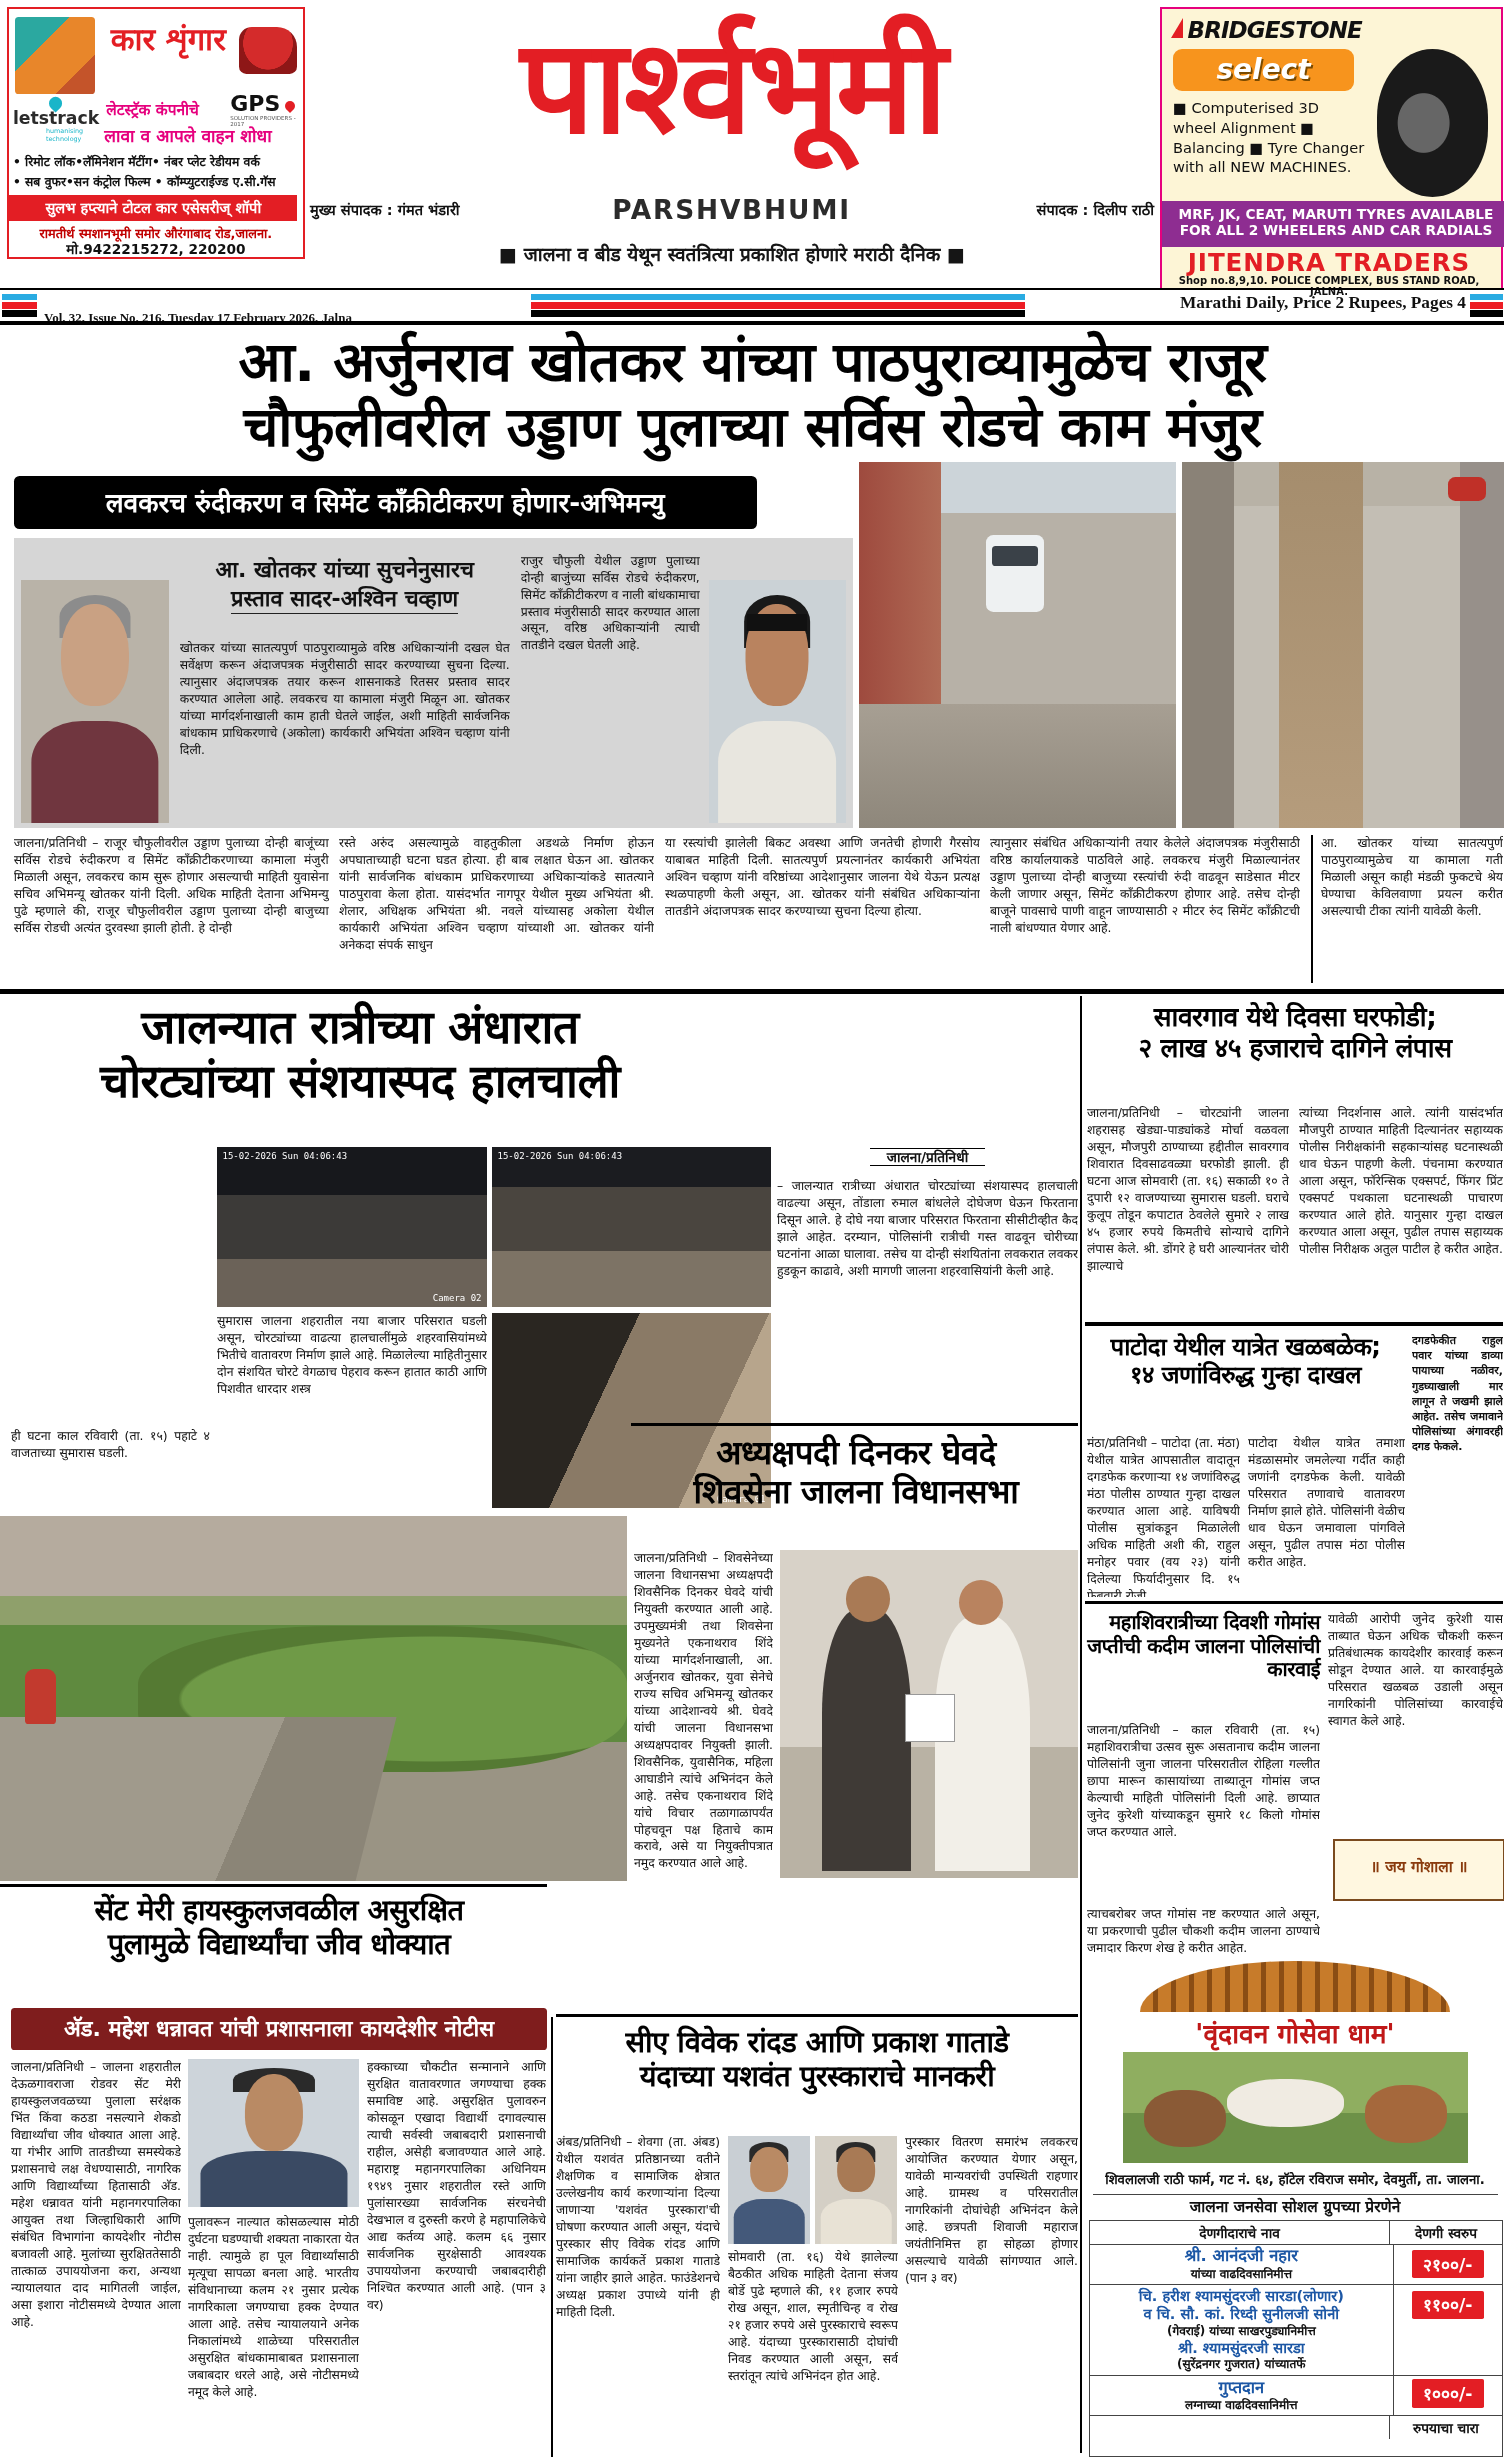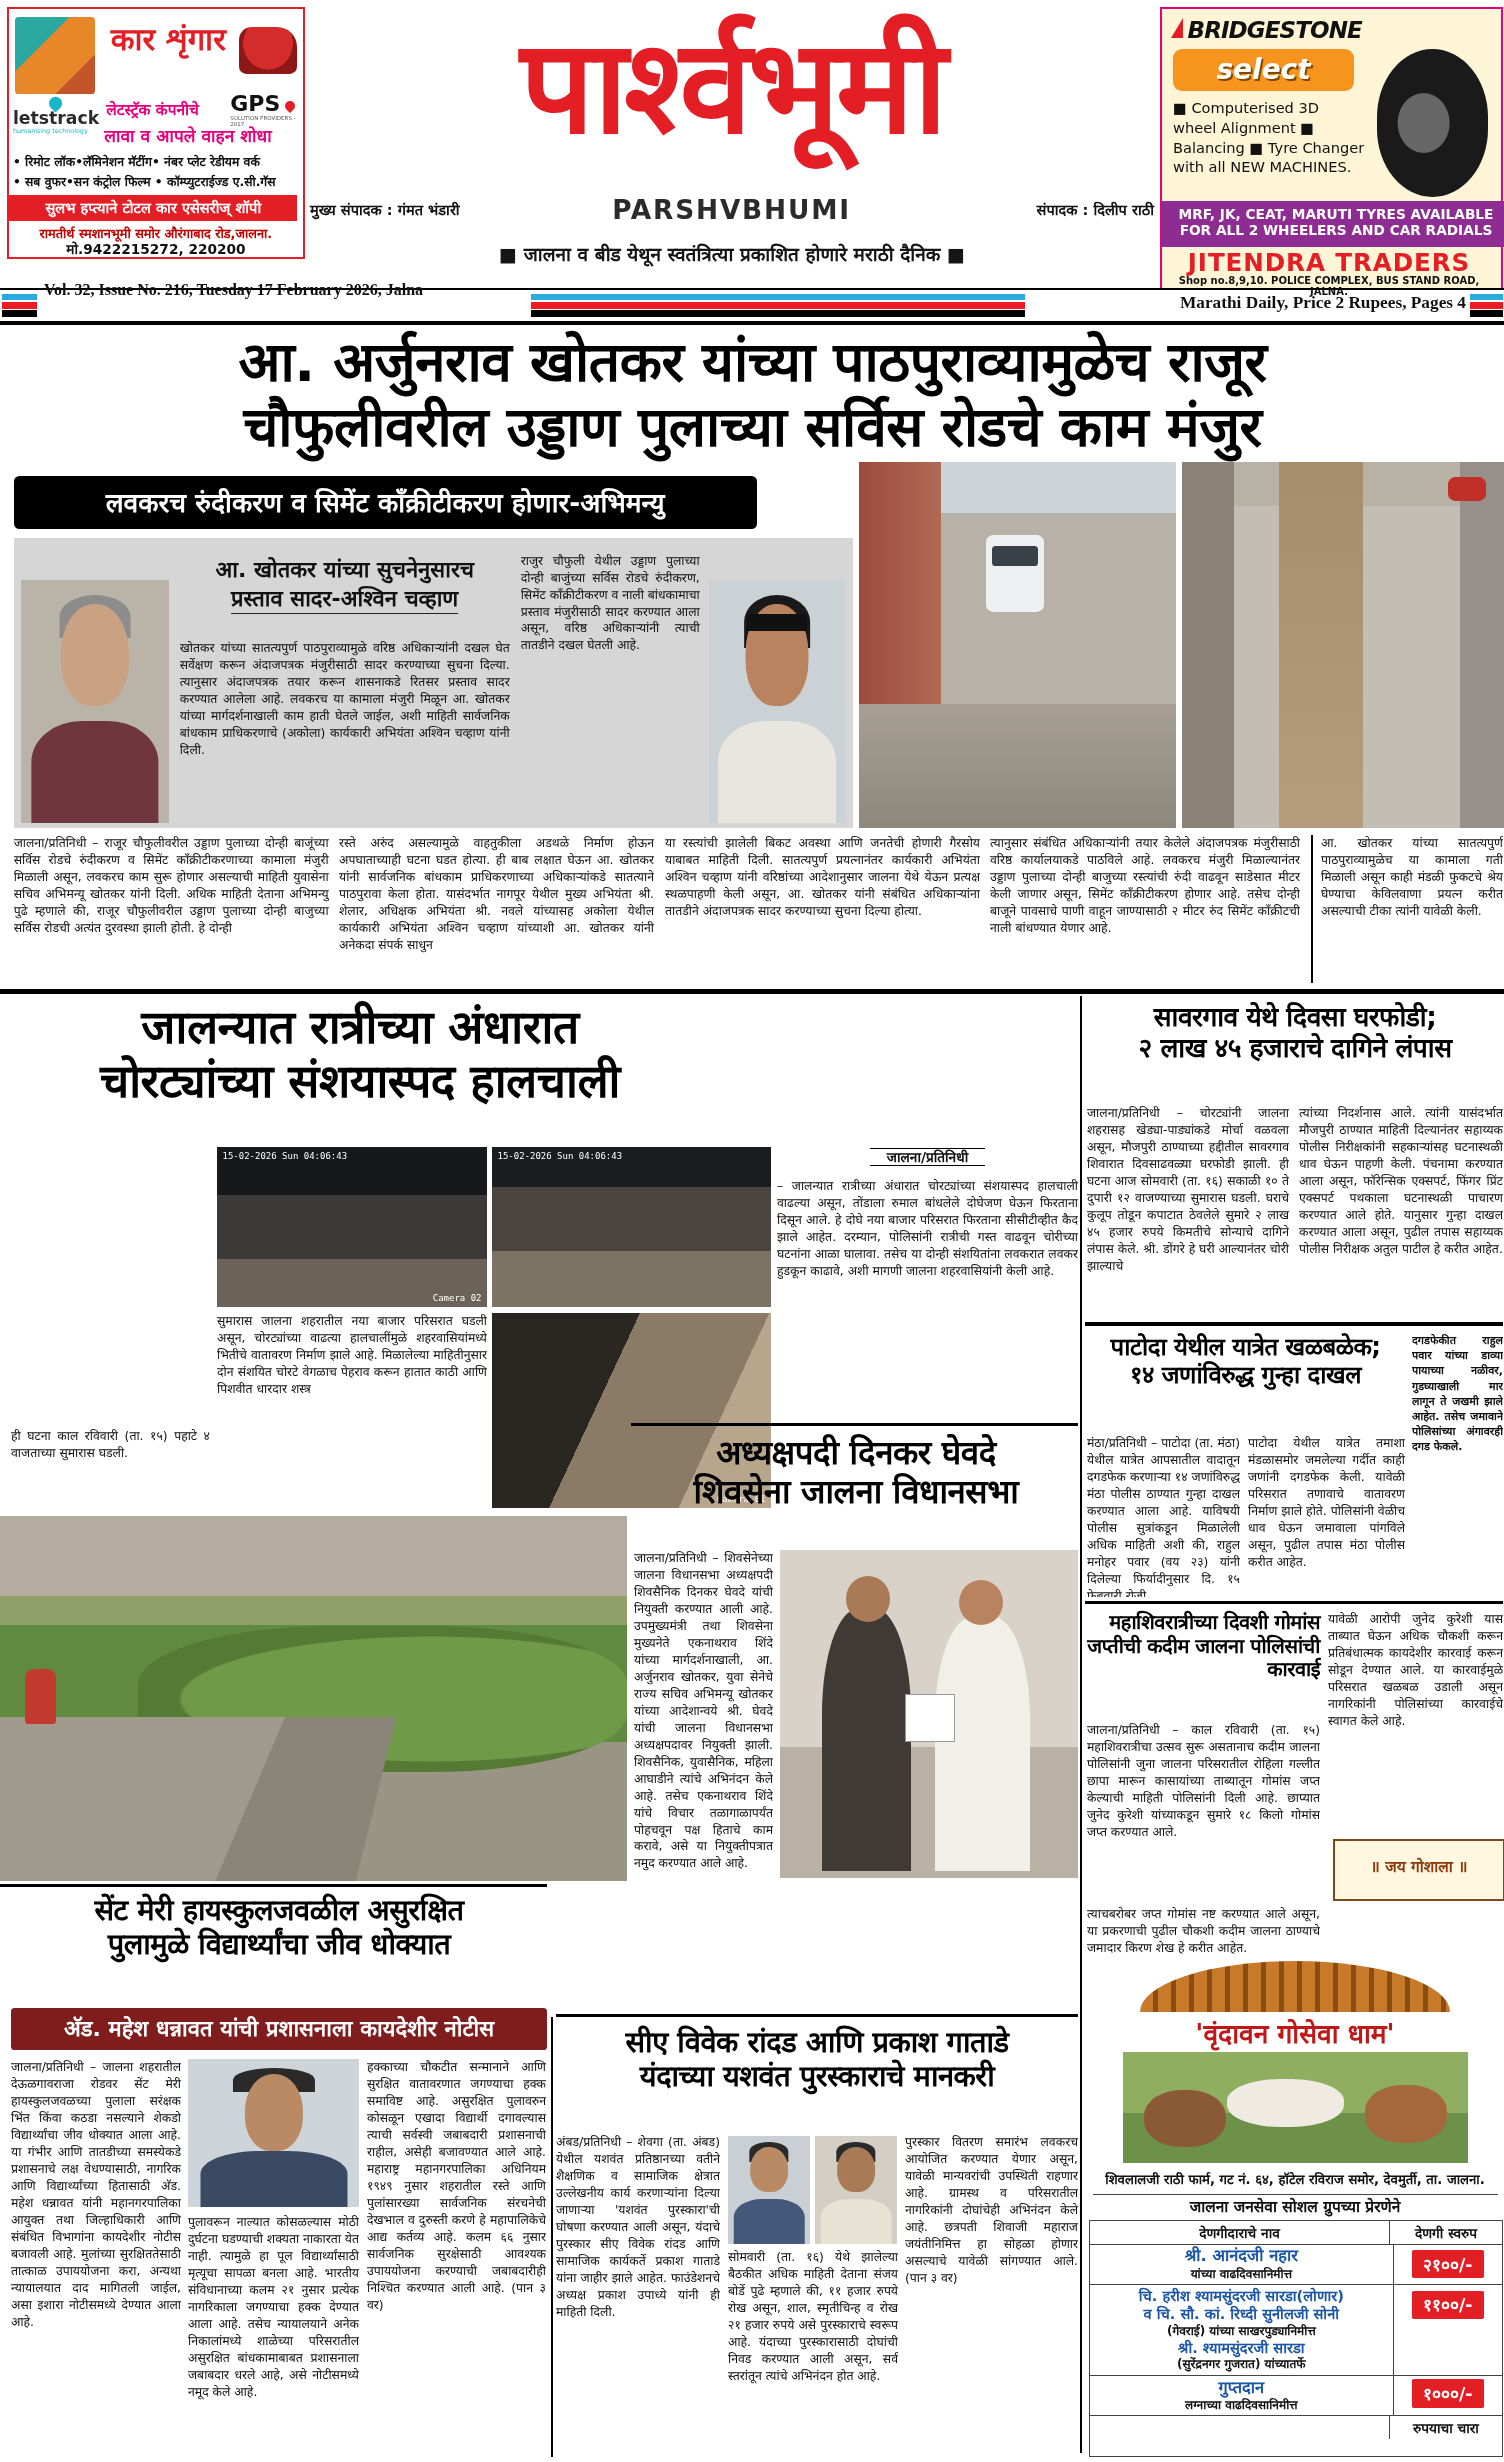--- a/index.html
+++ b/index.html
@@ -28,21 +28,21 @@
 
 <div class="page">
 
   <div class="abs" style="left:7.3px;top:7.3px;width:294px;height:248px;border:2.7px solid #e31e24;background:#fff;">
     <div class="abs" style="left:5.5px;top:7.3px;width:80px;height:77px;background:linear-gradient(135deg,#2ba8a0 0 35%,#e8862a 35% 75%,#c4542a 75%);border-radius:3.6px;"></div>
     <div class="abs" style="left:88px;top:12.8px;width:142px;font-size:31px;font-weight:800;color:#e31e24;text-align:center;line-height:1.1;">कार शृंगार</div>
     <div class="abs" style="left:230px;top:18px;width:58px;height:47px;background:radial-gradient(ellipse at 50% 35%,#d42b2b 0 60%,#8e1717 61%);border-radius:12.8px 20px 7.3px 7.3px;"></div>
     <div class="abs" style="left:3.6px;top:88px;width:91px;height:51px;">
       <div style="width:12.8px;height:12.8px;background:#19b5c9;border-radius:50% 50% 50% 0;transform:rotate(-45deg);margin-left:36px;"></div>
       <div style="font-weight:800;font-size:17.3px;color:#2b2b2b;line-height:1;">letstrack</div>
-      <div style="font-size:6.4px;color:#19b5c9;">humanising technology</div>
+      <div style="font-size:6.4px;color:#19b5c9;margin-left:33px;">humanising technology</div>
     </div>
     <div class="abs" style="left:97px;top:89px;width:122px;font-size:15.5px;font-weight:800;color:#e6007e;">लेटस्ट्रॅक कंपनीचे</div>
     <div class="abs" style="left:221px;top:84px;width:69px;height:36px;">
       <div style="font-weight:900;font-size:22px;color:#111;line-height:1;display:inline-block;">GPS</div>
       <div style="display:inline-block;width:10px;height:10px;background:#e31e24;border-radius:50% 50% 50% 0;transform:rotate(-45deg);"></div>
       <div style="font-size:5.5px;color:#555;">SOLUTION PROVIDERS - 2017</div>
     </div>
     <div class="abs" style="left:95px;top:115px;width:197px;font-size:17.3px;font-weight:800;color:#e6007e;">लावा व आपले वाहन शोधा</div>
     <div class="abs" style="left:3.6px;top:144px;width:286px;font-size:12.3px;font-weight:800;color:#111;">• रिमोट लॉक•लॅमिनेशन मॅटींग• नंबर प्लेट रेडीयम वर्क</div>
     <div class="abs" style="left:3.6px;top:164px;width:286px;font-size:12.3px;font-weight:800;color:#111;">• सब वुफर•सन कंट्रोल फिल्म • कॉम्प्युटराईज्ड ए.सी.गॅस</div>
@@ -74,21 +74,21 @@
     <div class="abs" style="left:0;top:239px;width:334px;text-align:center;font-size:24.6px;font-weight:900;color:#e31e24;letter-spacing:0.9px;">JITENDRA TRADERS</div>
     <div class="abs" style="left:0;top:266px;width:334px;text-align:center;font-size:10px;font-weight:700;color:#111;">Shop no.8,9,10. POLICE COMPLEX, BUS STAND ROAD, JALNA.</div>
   </div>
 
   <div class="rule" style="left:0;top:288px;width:1505px;height:1.8px;"></div>
   <div class="abs" style="left:1.8px;top:294px;width:35px;height:24px;">
     <div style="height:6.4px;background:#29abe2;margin-bottom:1.8px;"></div>
       <div style="height:6.4px;background:#ed1c24;margin-bottom:1.8px;"></div>
       <div style="height:6.4px;background:#000;"></div>
   </div>
-  <div class="abs" style="left:44px;top:281px;width:483px;font-family:'Liberation Serif','DejaVu Serif',serif;font-size:16px;font-weight:700;">Vol. 32, Issue No. 216, Tuesday 17 February 2026, Jalna</div>
+  <div class="abs" style="left:44px;top:310px;width:483px;font-family:'Liberation Serif','DejaVu Serif',serif;font-size:13px;font-weight:700;">Vol. 32, Issue No. 216, Tuesday 17 February 2026, Jalna</div>
   <div class="abs" style="left:531px;top:294px;width:494px;height:24px;">
     <div style="height:6.4px;background:#29abe2;margin-bottom:1.8px;"></div>
       <div style="height:6.4px;background:#ed1c24;margin-bottom:1.8px;"></div>
       <div style="height:6.4px;background:#000;"></div>
   </div>
   <div class="abs" style="left:1036px;top:293px;width:430px;text-align:right;font-family:'Liberation Serif','DejaVu Serif',serif;font-size:17.3px;font-weight:700;">Marathi Daily, Price 2 Rupees, Pages 4</div>
   <div class="abs" style="left:1470px;top:294px;width:33px;height:24px;">
     <div style="height:6.4px;background:#29abe2;margin-bottom:1.8px;"></div>
       <div style="height:6.4px;background:#ed1c24;margin-bottom:1.8px;"></div>
       <div style="height:6.4px;background:#000;"></div>

